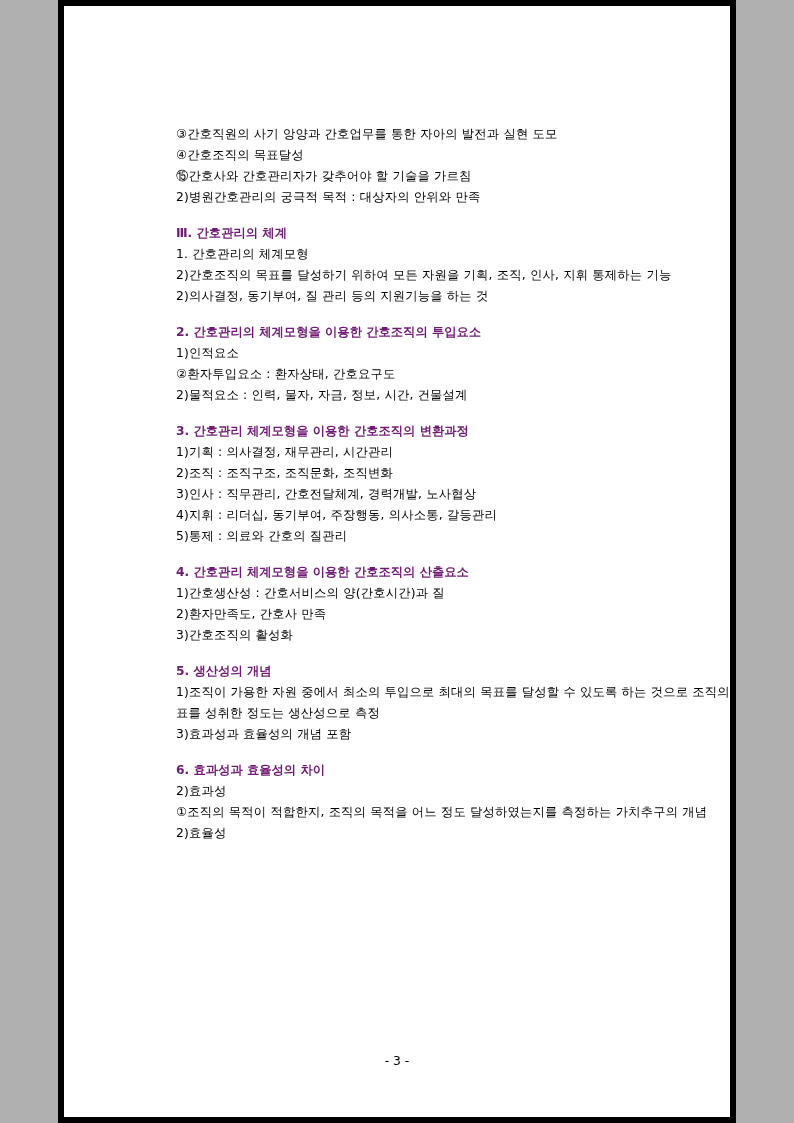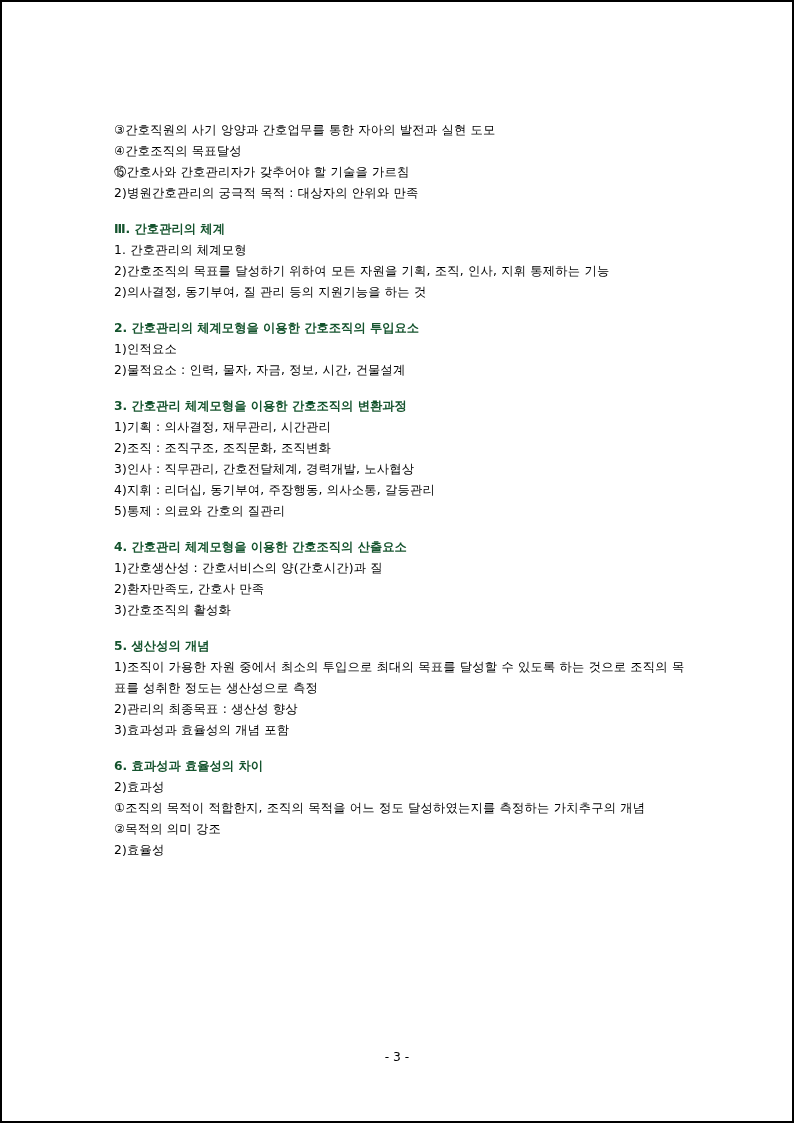--- a/index.html
+++ b/index.html
@@ -5,46 +5,46 @@
   html, body {
     margin: 0;
     padding: 0;
     background: #b0b0b0;
   }
   body {
     font-family: "DejaVu Sans", "Liberation Sans", sans-serif;
   }
   .page {
     position: relative;
-    width: 794px;
+    width: 678px;
     height: 1123px;
     background: #ffffff;
     margin: 0 auto;
-    border: 2px solid #000000;
+    border: 6px solid #000000;
     box-sizing: border-box;
     overflow: hidden;
   }
   .content {
     position: absolute;
     left: 112px;
     top: 118px;
     width: 580px;
   }
   .line {
     font-size: 12.3px;
     line-height: 21px;
     color: #000000;
     white-space: pre-wrap;
     letter-spacing: 0.2px;
   }
   .heading {
     font-weight: bold;
     font-size: 12.3px;
     line-height: 21px;
-    color: #14532d;
+    color: #701a75;
   }
   .spacer {
     height: 15px;
   }
   .footer {
     position: absolute;
     left: 0;
     right: 0;
     top: 1048px;
     text-align: center;
@@ -62,39 +62,38 @@
       <div class="line">⑮간호사와 간호관리자가 갖추어야 할 기술을 가르침</div>
       <div class="line">2)병원간호관리의 궁극적 목적 : 대상자의 안위와 만족</div>
       <div class="spacer"></div>
       <div class="heading">Ⅲ. 간호관리의 체계</div>
       <div class="line">1. 간호관리의 체계모형</div>
       <div class="line">2)간호조직의 목표를 달성하기 위하여 모든 자원을 기획, 조직, 인사, 지휘 통제하는 기능</div>
       <div class="line">2)의사결정, 동기부여, 질 관리 등의 지원기능을 하는 것</div>
       <div class="spacer"></div>
       <div class="heading">2. 간호관리의 체계모형을 이용한 간호조직의 투입요소</div>
       <div class="line">1)인적요소</div>
+      <div class="line">②환자투입요소 : 환자상태, 간호요구도</div>
       <div class="line">2)물적요소 : 인력, 물자, 자금, 정보, 시간, 건물설계</div>
       <div class="spacer"></div>
       <div class="heading">3. 간호관리 체계모형을 이용한 간호조직의 변환과정</div>
       <div class="line">1)기획 : 의사결정, 재무관리, 시간관리</div>
       <div class="line">2)조직 : 조직구조, 조직문화, 조직변화</div>
       <div class="line">3)인사 : 직무관리, 간호전달체계, 경력개발, 노사협상</div>
       <div class="line">4)지휘 : 리더십, 동기부여, 주장행동, 의사소통, 갈등관리</div>
       <div class="line">5)통제 : 의료와 간호의 질관리</div>
       <div class="spacer"></div>
       <div class="heading">4. 간호관리 체계모형을 이용한 간호조직의 산출요소</div>
       <div class="line">1)간호생산성 : 간호서비스의 양(간호시간)과 질</div>
       <div class="line">2)환자만족도, 간호사 만족</div>
       <div class="line">3)간호조직의 활성화</div>
       <div class="spacer"></div>
       <div class="heading">5. 생산성의 개념</div>
       <div class="line">1)조직이 가용한 자원 중에서 최소의 투입으로 최대의 목표를 달성할 수 있도록 하는 것으로 조직의 목표를 성취한 정도는 생산성으로 측정</div>
-      <div class="line">2)관리의 최종목표 : 생산성 향상</div>
       <div class="line">3)효과성과 효율성의 개념 포함</div>
       <div class="spacer"></div>
       <div class="heading">6. 효과성과 효율성의 차이</div>
       <div class="line">2)효과성</div>
       <div class="line">①조직의 목적이 적합한지, 조직의 목적을 어느 정도 달성하였는지를 측정하는 가치추구의 개념</div>
-      <div class="line">②목적의 의미 강조</div>
       <div class="line">2)효율성</div>
     </div>
   <div class="footer">- 3 -</div>
 </div>
 
 </body></html>

